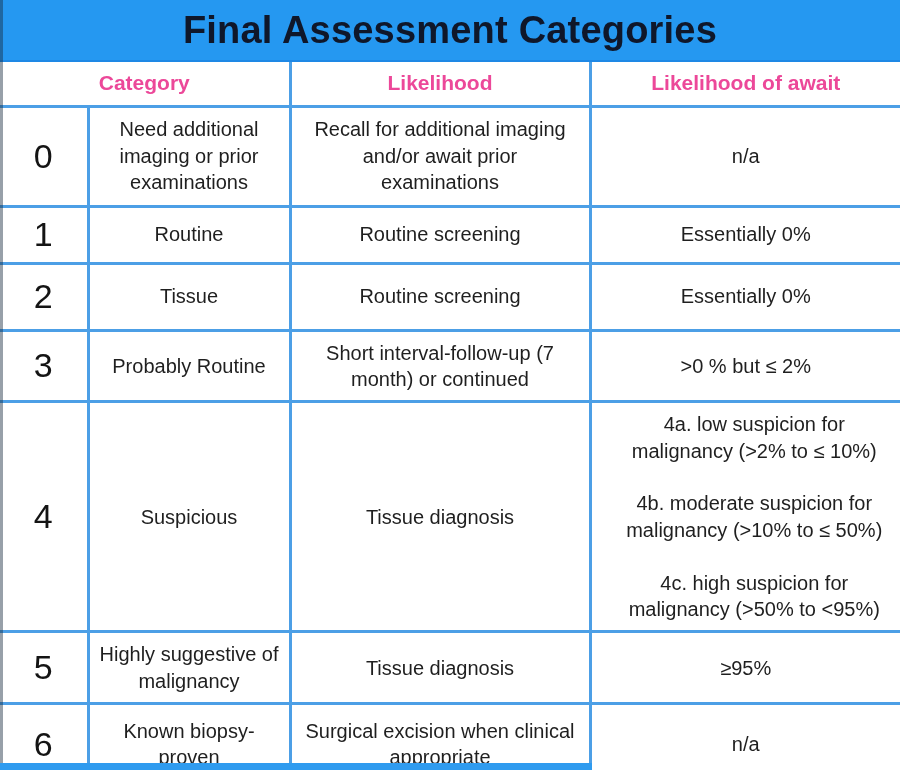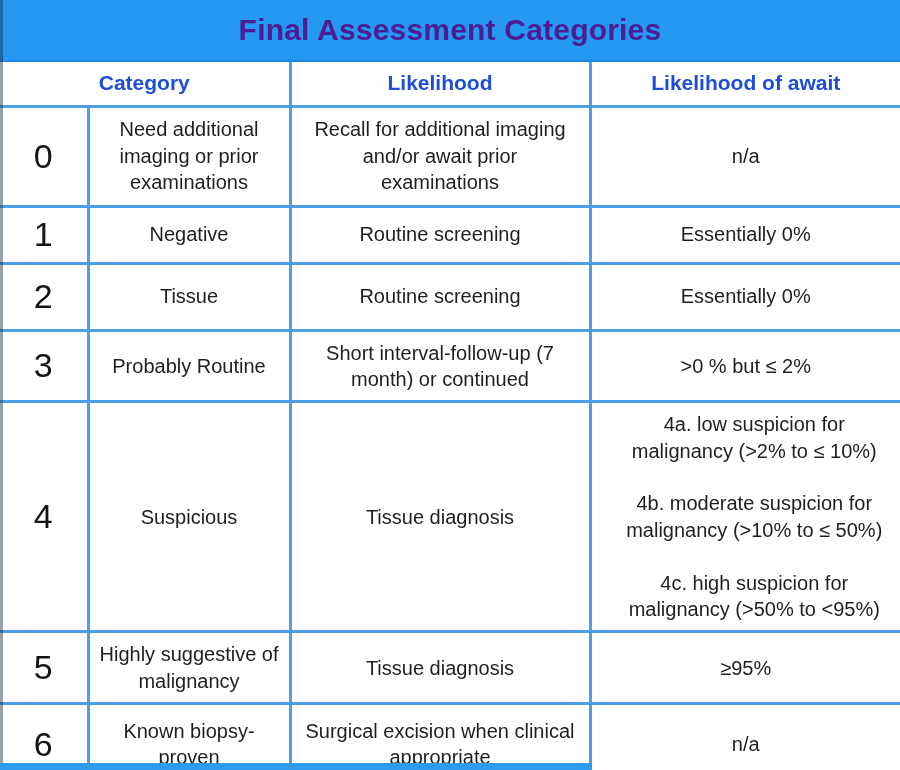--- a/index.html
+++ b/index.html
@@ -15,23 +15,23 @@
   }
   .title-band {
     height: 62px;
     background: #2598F1;
     border-bottom: 2px solid #1E88E5;
     display: flex;
     align-items: center;
     justify-content: center;
   }
   .page-title {
-    font-size: 30px;
+    font-size: 38px;
     font-weight: bold;
-    color: #4c1d95;
+    color: #0f172a;
     letter-spacing: 0.2px;
   }
   table.assessment {
     width: 900px;
     table-layout: fixed;
     border-collapse: collapse;
   }
   col.c-num  { width: 88px; }
   col.c-cat  { width: 202px; }
   col.c-mgmt { width: 300px; }
@@ -49,21 +49,21 @@
   }
   
   .v-line { border-right: 3px solid #4C9FE6; }
   
   tr.h-line > td, tr.h-line > th { border-bottom: 3px solid #4C9FE6; }
 
   tr.header-row th {
     text-align: center;
     font-weight: bold;
     font-size: 21px;
-    color: #1d4ed8;
+    color: #ec4899;
     padding: 6px 8px;
   }
   tr.header-row { height: 44px; }
 
   td.num {
     text-align: center;
     font-size: 34px;
     color: #141414;
     padding: 0 4px;
   }
@@ -116,21 +116,21 @@
 
     <tr class="r0 h-line">
       <td class="num v-line">0</td>
       <td class="v-line">Need additional imaging or prior examinations</td>
       <td class="v-line">Recall for additional imaging and/or await prior examinations</td>
       <td>n/a</td>
     </tr>
 
     <tr class="r1 h-line">
       <td class="num v-line">1</td>
-      <td class="v-line">Negative</td>
+      <td class="v-line">Routine</td>
       <td class="v-line">Routine screening</td>
       <td>Essentially 0%</td>
     </tr>
 
     <tr class="r2 h-line">
       <td class="num v-line">2</td>
       <td class="v-line">Tissue</td>
       <td class="v-line">Routine screening</td>
       <td>Essentially 0%</td>
     </tr>

